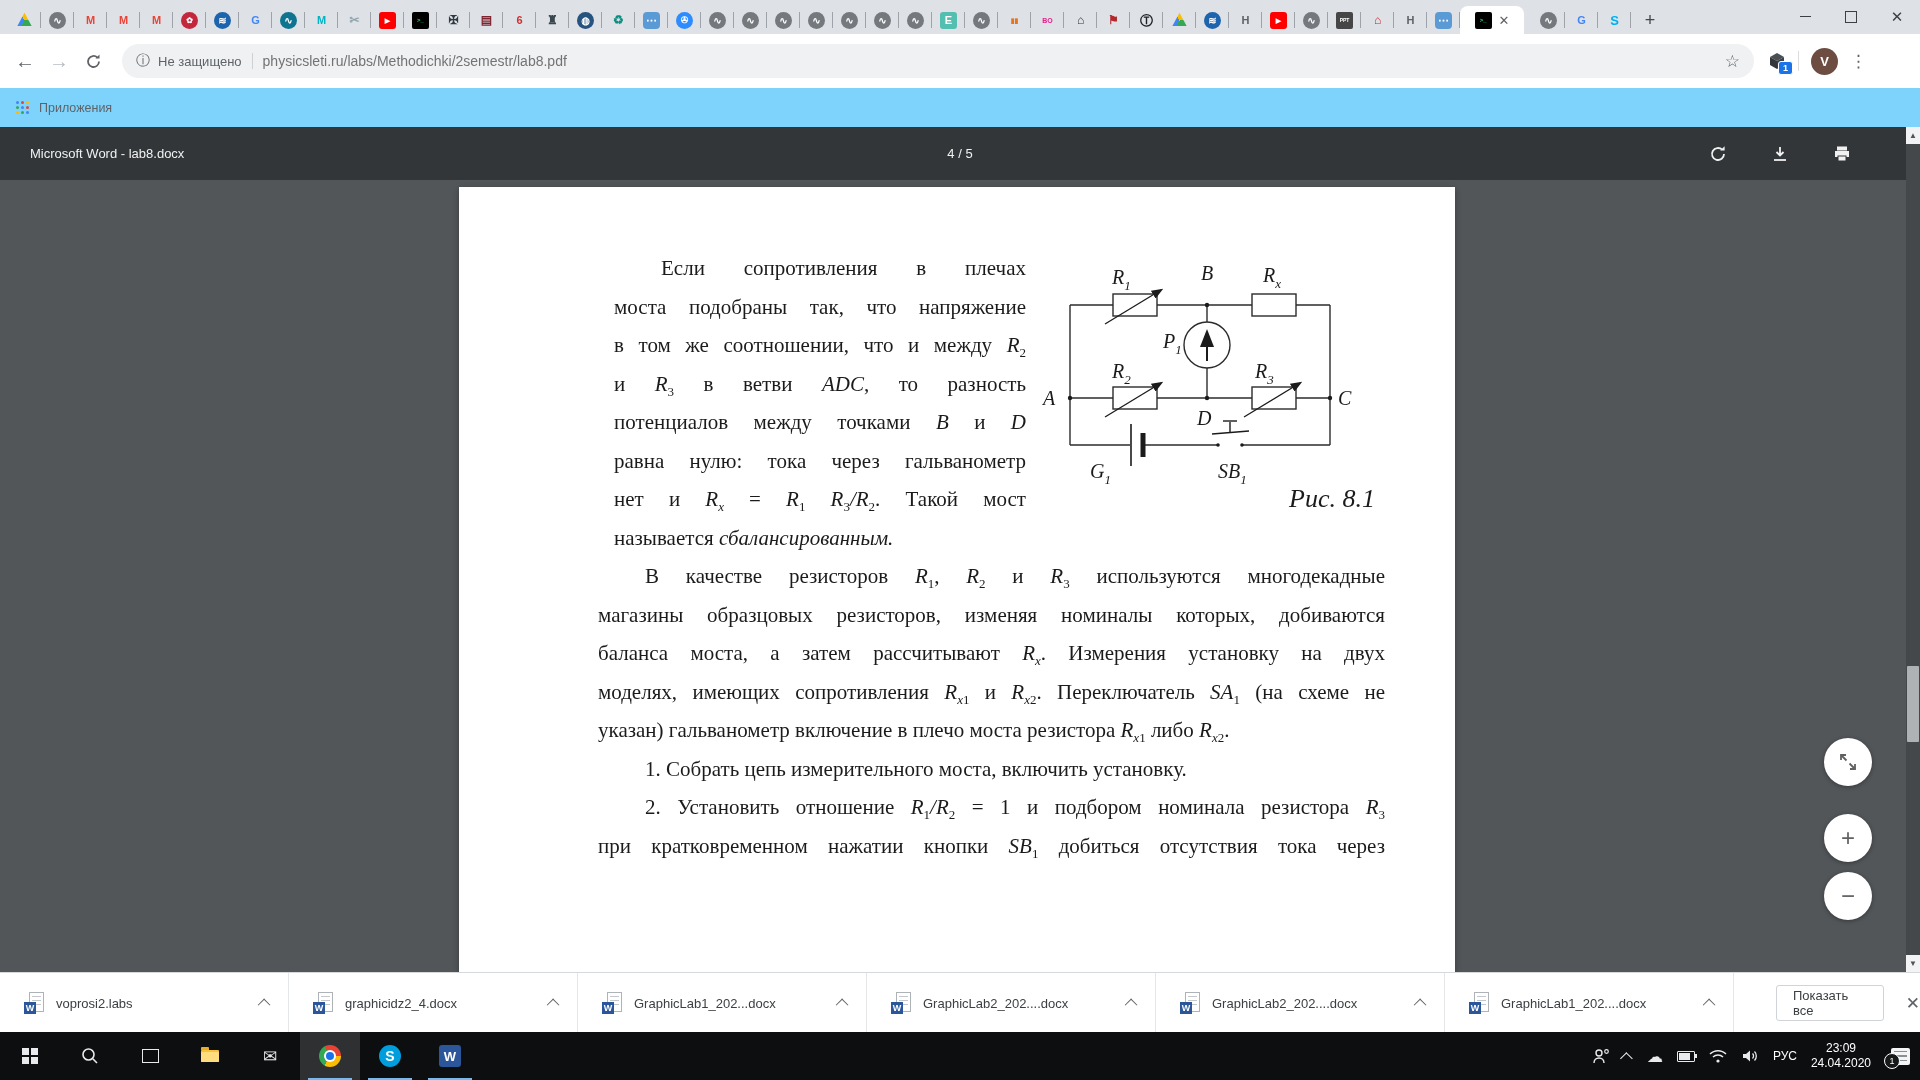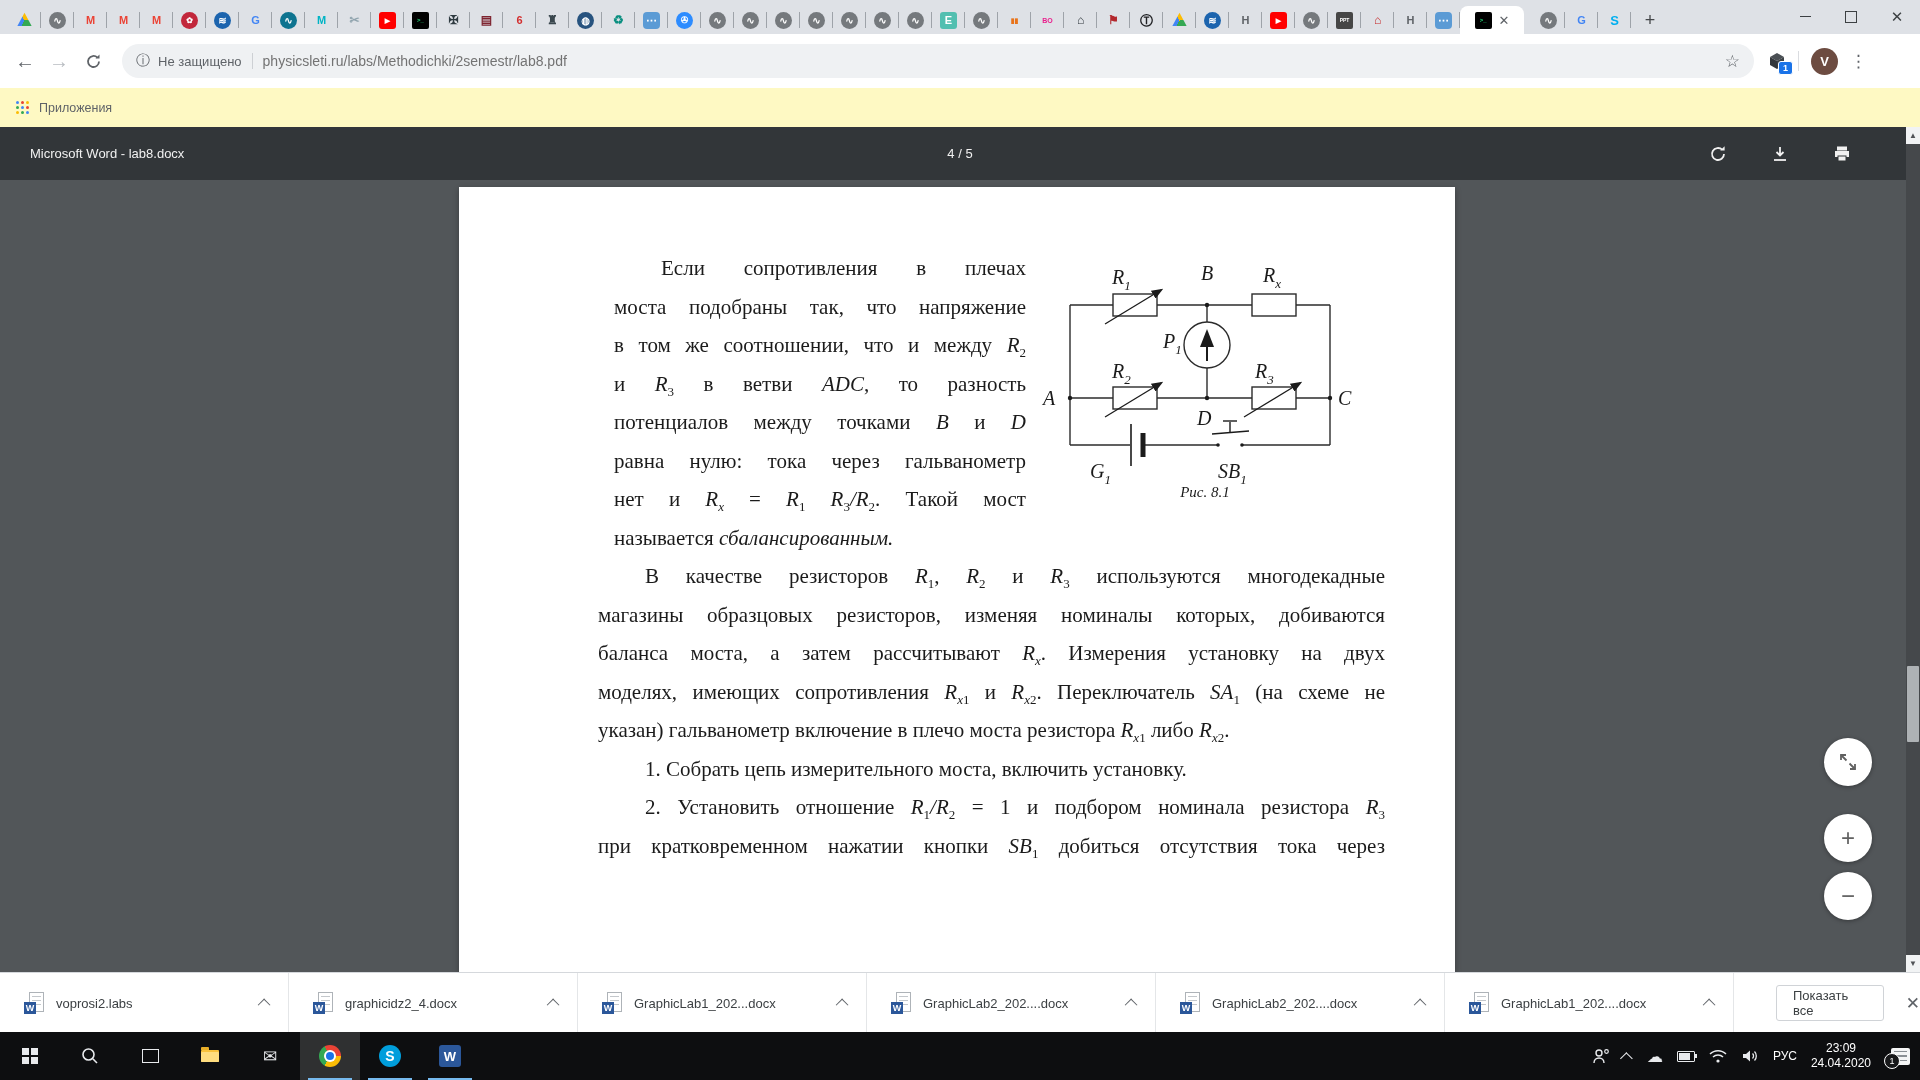--- a/index.html
+++ b/index.html
@@ -33,21 +33,21 @@
   .omni-url{font-size:14px;color:#737373;flex:1;white-space:nowrap;overflow:hidden;}
   .omni-star{font-size:17px;color:#5F6368;cursor:pointer;padding:0 4px;}
   .ext-wrap{position:relative;margin-left:14px;cursor:pointer;}
   .ext-badge{position:absolute;right:-7px;bottom:-5px;background:#1A73E8;color:#fff;font-size:9px;font-weight:bold;
     border-radius:3px;padding:1px 4px;border:1px solid #fff;}
   .nav-divider{width:1px;height:20px;background:#DADCE0;margin:0 12px;}
   .avatar{width:27px;height:27px;border-radius:50%;background:#6D4C41;color:#fff;font-size:13px;font-weight:bold;
     display:flex;align-items:center;justify-content:center;cursor:pointer;}
   .kebab{font-size:17px;color:#5F6368;margin:0 14px 0 12px;cursor:pointer;letter-spacing:0;}
   
-  #bookmarks{position:absolute;left:0;top:88px;width:1920px;height:39px;background:#fef9c3;border-bottom:1px solid #DADCE0;
+  #bookmarks{position:absolute;left:0;top:88px;width:1920px;height:39px;background:#7dd3fc;border-bottom:1px solid #DADCE0;
     display:flex;align-items:center;}
   .appsgrid{display:grid;grid-template-columns:repeat(3,3px);grid-template-rows:repeat(3,3px);gap:2px;margin:0 10px 0 16px;cursor:pointer;}
   .appsgrid i{width:3px;height:3px;border-radius:50%;display:block;}
   .bk-label{font-size:12.5px;color:#5F6368;cursor:pointer;}
   
   #pdfbar{position:absolute;left:0;top:127px;width:1920px;height:53px;background:#323639;display:flex;align-items:center;}
   .pdf-title{color:#F1F1F1;font-size:13px;margin-left:30px;}
   .pdf-page{position:absolute;left:50%;transform:translateX(-50%);color:#F1F1F1;font-size:13px;}
   .pdf-ic{width:36px;height:36px;display:flex;align-items:center;justify-content:center;cursor:pointer;}
   .pdf-icons{position:absolute;right:60px;display:flex;gap:26px;}
@@ -59,22 +59,22 @@
     text-align:justify;text-align-last:justify;white-space:normal;}
   .dline.last{text-align-last:left;}
   .dline.ind{text-indent:47px;}
   .it{font-style:italic;}
   sub{font-size:13px;line-height:0;}
   #para1{width:412px;margin-left:16px;}
   .heading{font-family:"Liberation Serif",serif;font-weight:bold;font-size:21px;line-height:38.5px;
     text-align:center;margin:10px 0 16px 0;}
   
   #figure{position:absolute;left:576px;top:13px;width:380px;height:330px;}
-  .fig-caption{position:absolute;left:0;top:284px;width:340px;text-align:center;
-    font-family:"Liberation Serif",serif;font-style:italic;font-size:15px;color:#1b1b1b;}
+  .fig-caption{position:absolute;left:0;top:284px;width:340px;text-align:right;
+    font-family:"Liberation Serif",serif;font-style:italic;font-size:26px;color:#1b1b1b;}
   .fsvg text{font-family:"Liberation Serif",serif;font-style:italic;font-size:20px;fill:#1b1b1b;}
   .fsvg .fsub{font-size:13px;}
   
   .fab{position:absolute;width:48px;height:48px;border-radius:50%;background:#fff;
     box-shadow:0 1px 4px rgba(0,0,0,.35);display:flex;align-items:center;justify-content:center;cursor:pointer;}
   .fab span{font-size:24px;color:#616161;line-height:24px;}
   
   #scrollcol{position:absolute;right:0;top:127px;width:14px;height:845px;background:#45484B;}
   .sc-btn{position:absolute;left:0;width:14px;height:17px;background:#F1F3F4;display:flex;align-items:center;justify-content:center;
     font-size:8px;color:#505357;cursor:pointer;}

